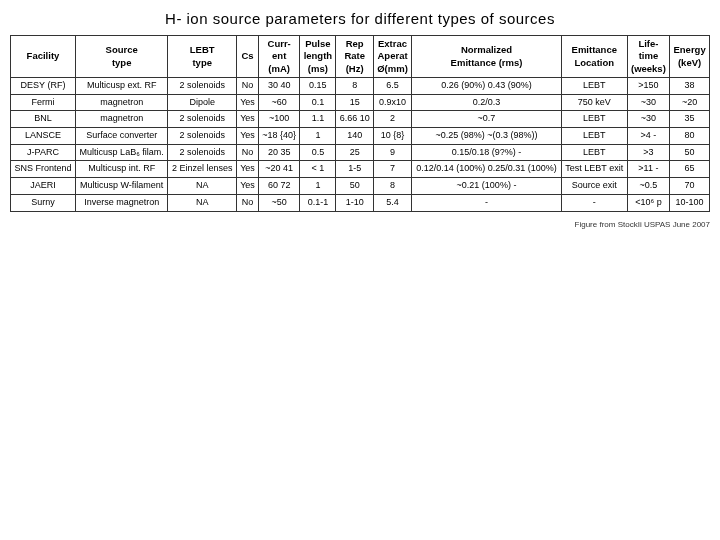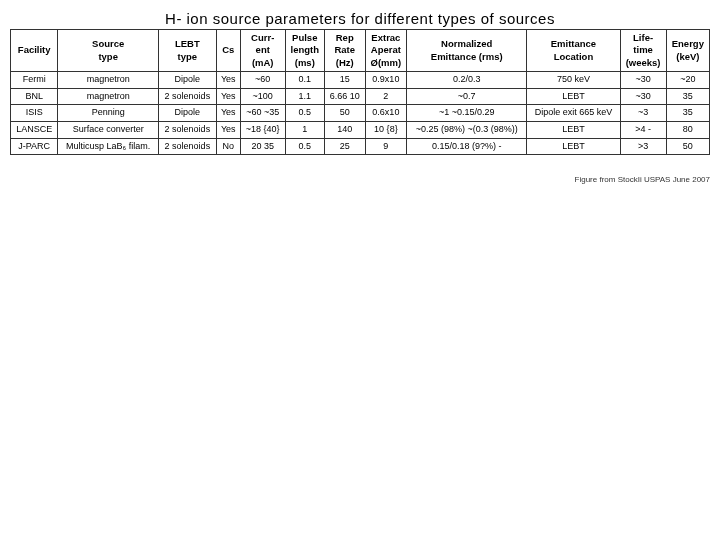--- a/index.html
+++ b/index.html
@@ -7,21 +7,21 @@
       font-family: Arial, Helvetica, sans-serif;
       background: #fff;
       width: 720px;
       min-height: 540px;
       padding: 10px;
     }
     h1 {
       font-size: 15px;
       font-weight: normal;
       text-align: center;
-      margin-bottom: 2px;
+      margin-bottom: 8px;
       letter-spacing: 0.5px;
     }
     table {
       width: 100%;
       border-collapse: collapse;
       font-size: 9.5px;
     }
     th, td {
       border: 1px solid #333;
       padding: 2px 3px;
@@ -32,21 +32,21 @@
     th {
       background: #fff;
       font-weight: bold;
     }
     td {
       font-size: 9px;
     }
     .footer {
       text-align: right;
       font-size: 8px;
-      margin-top: 20px;
+      margin-top: 8px;
       color: #333;
     }
   </style>
 </head>
 <body>
 
 <h1>H- ion source parameters for different types of sources</h1>
 
 <table>
   <thead>
@@ -59,20 +59,34 @@
       <th>Pulse<br>length<br>(ms)</th>
       <th>Rep<br>Rate<br>(Hz)</th>
       <th>Extrac<br>Aperat<br>Ø(mm)</th>
       <th>Normalized<br>Emittance (rms)</th>
       <th>Emittance<br>Location</th>
       <th>Life-<br>time<br>(weeks)</th>
       <th>Energy<br>(keV)</th>
     </tr>
   </thead>
   <tbody id="table-body">
+  <tr>
+        <td>DESY (RF)</td>
+        <td>Multicusp ext. RF</td>
+        <td>2 solenoids</td>
+        <td>No</td>
+        <td>30 40</td>
+        <td>0.15</td>
+        <td>8</td>
+        <td>6.5</td>
+        <td>0.26 (90%) 0.43 (90%)</td>
+        <td>LEBT</td>
+        <td>&gt;150</td>
+        <td>38</td>
+      </tr>
       <tr>
         <td>Fermi</td>
         <td>magnetron</td>
         <td>Dipole</td>
         <td>Yes</td>
         <td>~60</td>
         <td>0.1</td>
         <td>15</td>
         <td>0.9x10</td>
         <td>0.2/0.3</td>
@@ -85,34 +99,20 @@
         <td>magnetron</td>
         <td>2 solenoids</td>
         <td>Yes</td>
         <td>~100</td>
         <td>1.1</td>
         <td>6.66 10</td>
         <td>2</td>
         <td>~0.7</td>
         <td>LEBT</td>
         <td>~30</td>
-        <td>35</td>
-      </tr>
-      <tr>
-        <td>ISIS</td>
-        <td>Penning</td>
-        <td>Dipole</td>
-        <td>Yes</td>
-        <td>~60 ~35</td>
-        <td>0.5</td>
-        <td>50</td>
-        <td>0.6x10</td>
-        <td>~1 ~0.15/0.29</td>
-        <td>Dipole exit 665 keV</td>
-        <td>~3</td>
         <td>35</td>
       </tr>
       <tr>
         <td>LANSCE</td>
         <td>Surface converter</td>
         <td>2 solenoids</td>
         <td>Yes</td>
         <td>~18 {40}</td>
         <td>1</td>
         <td>140</td>
@@ -129,16 +129,58 @@
         <td>No</td>
         <td>20 35</td>
         <td>0.5</td>
         <td>25</td>
         <td>9</td>
         <td>0.15/0.18 (9?%) -</td>
         <td>LEBT</td>
         <td>&gt;3</td>
         <td>50</td>
       </tr>
+      <tr>
+        <td>SNS Frontend</td>
+        <td>Multicusp int. RF</td>
+        <td>2 Einzel lenses</td>
+        <td>Yes</td>
+        <td>~20 41</td>
+        <td>&lt; 1</td>
+        <td>1-5</td>
+        <td>7</td>
+        <td>0.12/0.14 (100%) 0.25/0.31 (100%)</td>
+        <td>Test LEBT exit</td>
+        <td>&gt;11 -</td>
+        <td>65</td>
+      </tr>
+      <tr>
+        <td>JAERI</td>
+        <td>Multicusp W-filament</td>
+        <td>NA</td>
+        <td>Yes</td>
+        <td>60 72</td>
+        <td>1</td>
+        <td>50</td>
+        <td>8</td>
+        <td>~0.21 (100%) -</td>
+        <td>Source exit</td>
+        <td>~0.5</td>
+        <td>70</td>
+      </tr>
+      <tr>
+        <td>Surny</td>
+        <td>Inverse magnetron</td>
+        <td>NA</td>
+        <td>No</td>
+        <td>~50</td>
+        <td>0.1-1</td>
+        <td>1-10</td>
+        <td>5.4</td>
+        <td>-</td>
+        <td>-</td>
+        <td>&lt;10⁶ p</td>
+        <td>10-100</td>
+      </tr>
     </tbody>
 </table>
 
 <div class="footer">Figure from StockIi USPAS June 2007</div>
 
 </body></html>

